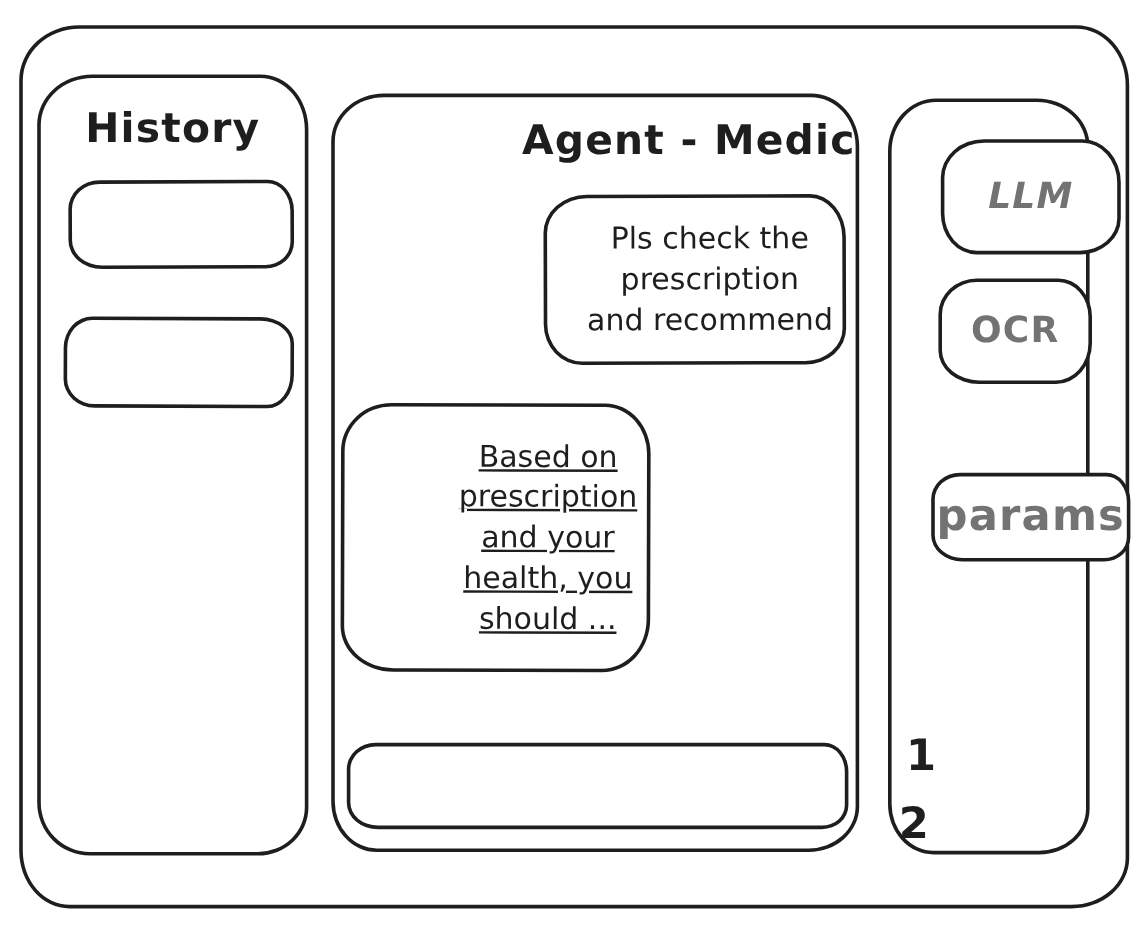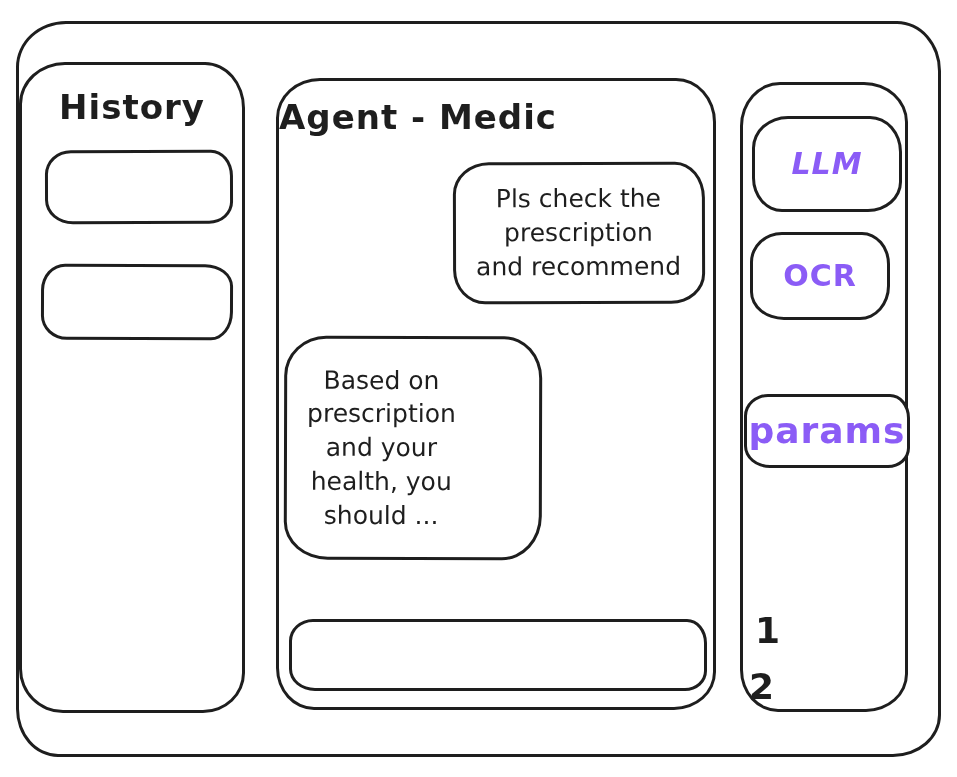--- a/index.html
+++ b/index.html
@@ -27,21 +27,21 @@
     border: 3px solid #1e1e1e;
   }
   
   .frame {
     left: 16px; top: 21px;
     width: 925px; height: 736px;
     border-radius: 50px 44px 48px 42px / 46px 50px 42px 48px;
   }
   
   .sidebar {
-    left: 0; top: 38px;
+    left: 12px; top: 38px;
     width: 226px; height: 651px;
     border-radius: 46px 40px 42px 44px / 42px 46px 40px 44px;
   }
   .sidebar-title {
     position: absolute;
     top: 22px; left: 0; right: 0;
     text-align: center;
     font-size: 34px;
     font-weight: 600;
     letter-spacing: 1px;
@@ -66,51 +66,52 @@
   }
   
   .chat-panel {
     left: 257px; top: 54px;
     width: 440px; height: 632px;
     border-radius: 44px 40px 42px 38px / 40px 44px 38px 42px;
   }
   .chat-title {
     position: absolute;
     top: 16px; left: 0; right: 0;
-    text-align: left;
+    text-align: right;
     font-size: 34px;
     font-weight: 600;
     letter-spacing: 1px;
   }
   .bubble {
     position: absolute;
     box-sizing: border-box;
     background: #ffffff;
     border: 3px solid #1e1e1e;
     display: flex;
     align-items: center;
-    justify-content: flex-start;
+    justify-content: flex-end;
     text-align: center;
     font-size: 25px;
     font-weight: 500;
     line-height: 1.35;
     white-space: pre-line;
-    padding: 20px;
+    padding: 8px;
   }
   .bubble.user {
     left: 174px; top: 81px;
     width: 252px; height: 142px;
     border-radius: 36px 30px 34px 32px / 32px 36px 30px 34px;
     transform: rotate(-0.15deg);
   }
   .bubble.assistant {
     left: 5px; top: 255px;
     width: 258px; height: 224px;
     border-radius: 42px 38px 40px 44px / 40px 42px 44px 38px;
     transform: rotate(0.15deg);
+    text-decoration: underline;
   }
   .chat-input {
     position: absolute;
     left: 10px; top: 538px;
     width: 418px; height: 72px;
     box-sizing: border-box;
     background: #ffffff;
     border: 3px solid #1e1e1e;
     border-radius: 24px 20px 22px 26px / 22px 24px 20px 22px;
     font-family: inherit;
@@ -124,42 +125,43 @@
     left: 721px; top: 58px;
     width: 168px; height: 630px;
     border-radius: 40px 44px 42px 38px / 44px 40px 38px 42px;
   }
   .tool-btn {
     position: absolute;
     box-sizing: border-box;
     background: #ffffff;
     border: 3px solid #1e1e1e;
     font-family: inherit;
-    color: #8b5cf6;
+    color: #737373;
     font-size: 30px;
     font-weight: 600;
     letter-spacing: 1px;
     display: flex;
     align-items: center;
     justify-content: center;
     text-align: center;
     white-space: pre-line;
     line-height: 1.35;
     padding: 0;
     cursor: pointer;
+    margin-left: 32px;
   }
   .tool-btn.llm {
     left: 9px; top: 31px;
     width: 150px; height: 96px;
     border-radius: 36px 32px 34px 30px / 32px 36px 30px 34px;
     font-style: italic;
   }
   .tool-btn.ocr {
     left: 7px; top: 147px;
-    width: 140px; height: 88px;
+    width: 128px; height: 88px;
     border-radius: 32px 28px 30px 34px / 30px 32px 34px 28px;
     text-align: right;
   }
   .tool-btn.params {
     left: 1px; top: 309px;
     width: 166px; height: 74px;
     border-radius: 24px 20px 22px 26px / 22px 24px 20px 22px;
     font-size: 36px;
   }
   .tool-btn.docsource {

